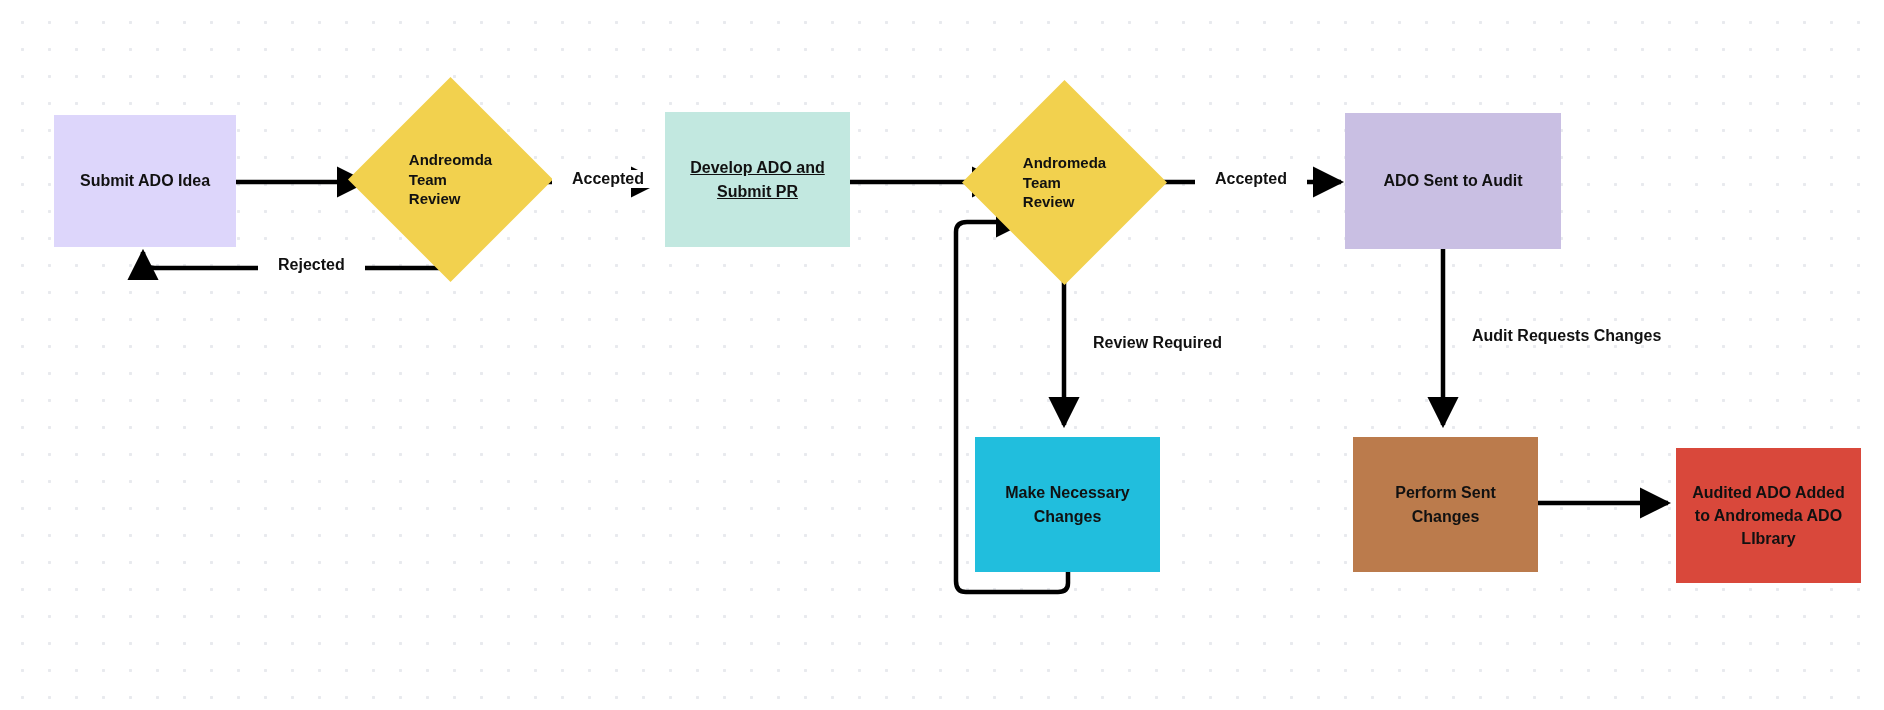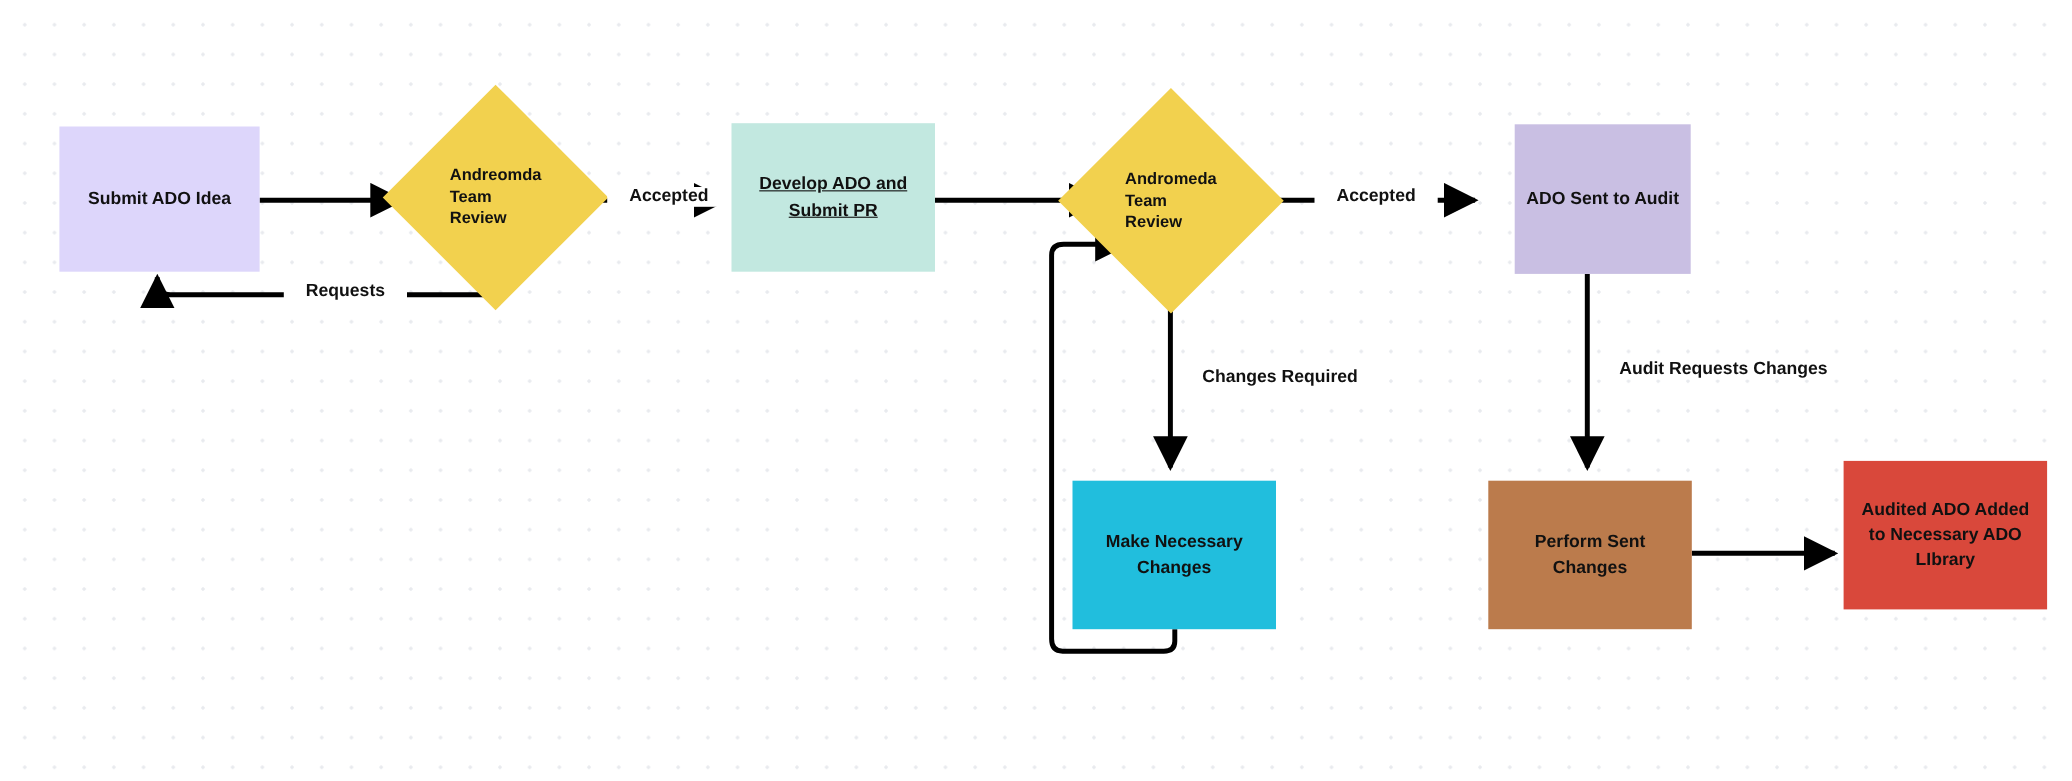--- a/index.html
+++ b/index.html
@@ -122,49 +122,49 @@
 
   <div class="diamond-wrap" style="left:992px; top:110px; width:145px; height:145px;">
     <div class="diamond-shape"></div>
     <div class="diamond-label">
       <div>Andromeda</div>
       <div>Team</div>
       <div>Review</div>
     </div>
   </div>
 
-  <div class="node rect" style="left:1345px; top:113px; width:160px; height:136px; background:#c9bfe3; font-size:16px;margin-left:32px;">
+  <div class="node rect" style="left:1345px; top:113px; width:216px; height:136px; background:#c9bfe3; font-size:16px;">
     <span>ADO Sent to Audit</span>
   </div>
 
   <div class="node rect" style="left:975px; top:437px; width:185px; height:135px; background:#21bedd; font-size:16px;">
     <div>
       <div>Make Necessary</div>
       <div>Changes</div>
     </div>
   </div>
 
   <div class="node rect" style="left:1353px; top:437px; width:185px; height:135px; background:#bb7b4c; font-size:16px;">
     <div>
       <div>Perform Sent</div>
       <div>Changes</div>
     </div>
   </div>
 
-  <div class="node rect" style="left:1676px; top:419px; width:185px; height:135px; background:#d9483b; font-size:16px;">
+  <div class="node rect" style="left:1676px; top:448px; width:185px; height:135px; background:#d9483b; font-size:16px;">
     <div>
       <div>Audited ADO Added</div>
-      <div>to Necessary ADO</div>
+      <div>to Andromeda ADO</div>
       <div>LIbrary</div>
     </div>
   </div>
 
   <div class="edge-label" style="left:552px; top:170px;">Accepted</div>
 
-  <div class="edge-label" style="left:258px; top:256px;">Requests</div>
+  <div class="edge-label" style="left:258px; top:256px;">Rejected</div>
 
   <div class="edge-label" style="left:1195px; top:170px;">Accepted</div>
 
-  <div class="edge-label" style="left:1073px; top:334px;">Changes Required</div>
+  <div class="edge-label" style="left:1073px; top:334px;">Review Required</div>
 
   <div class="edge-label" style="left:1452px; top:327px;">Audit Requests Changes</div>
 
 </div>
 
 </body></html>

